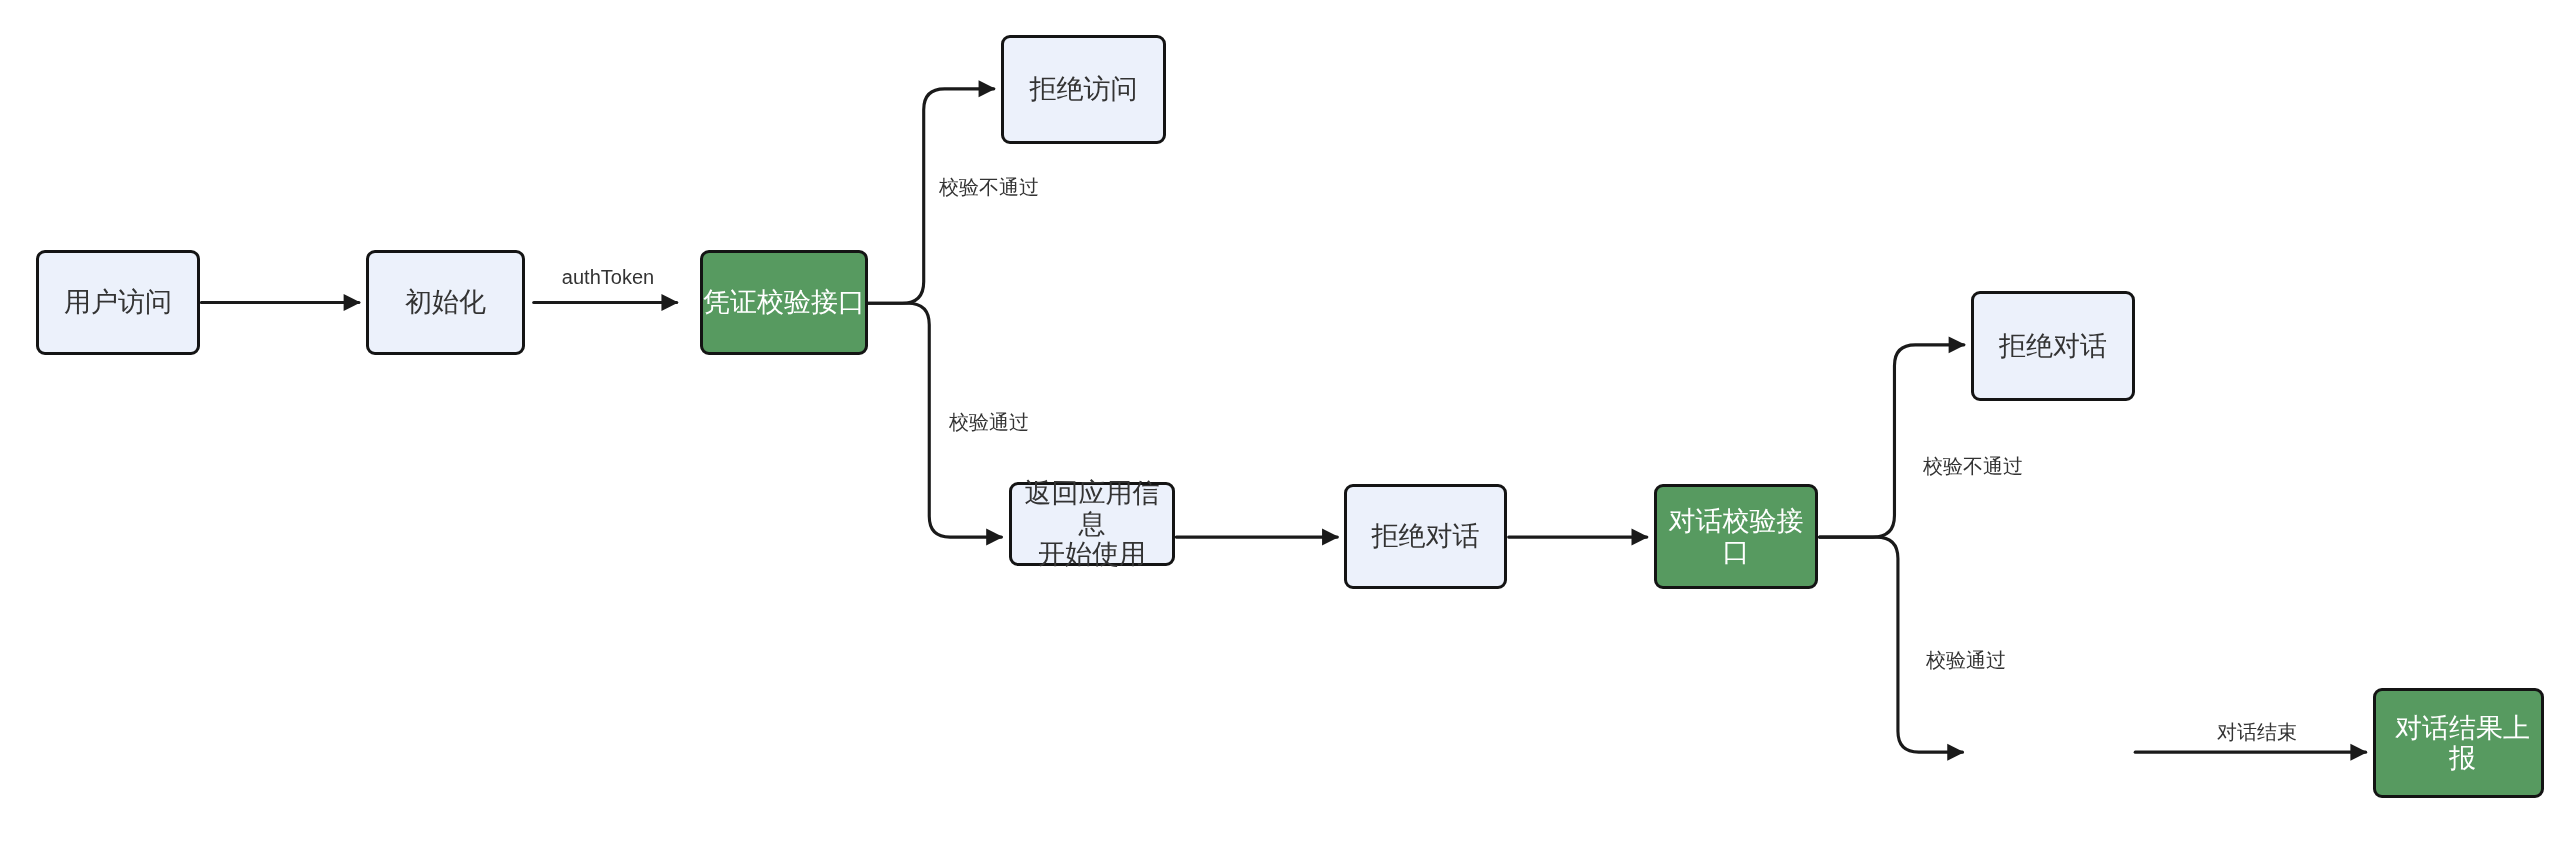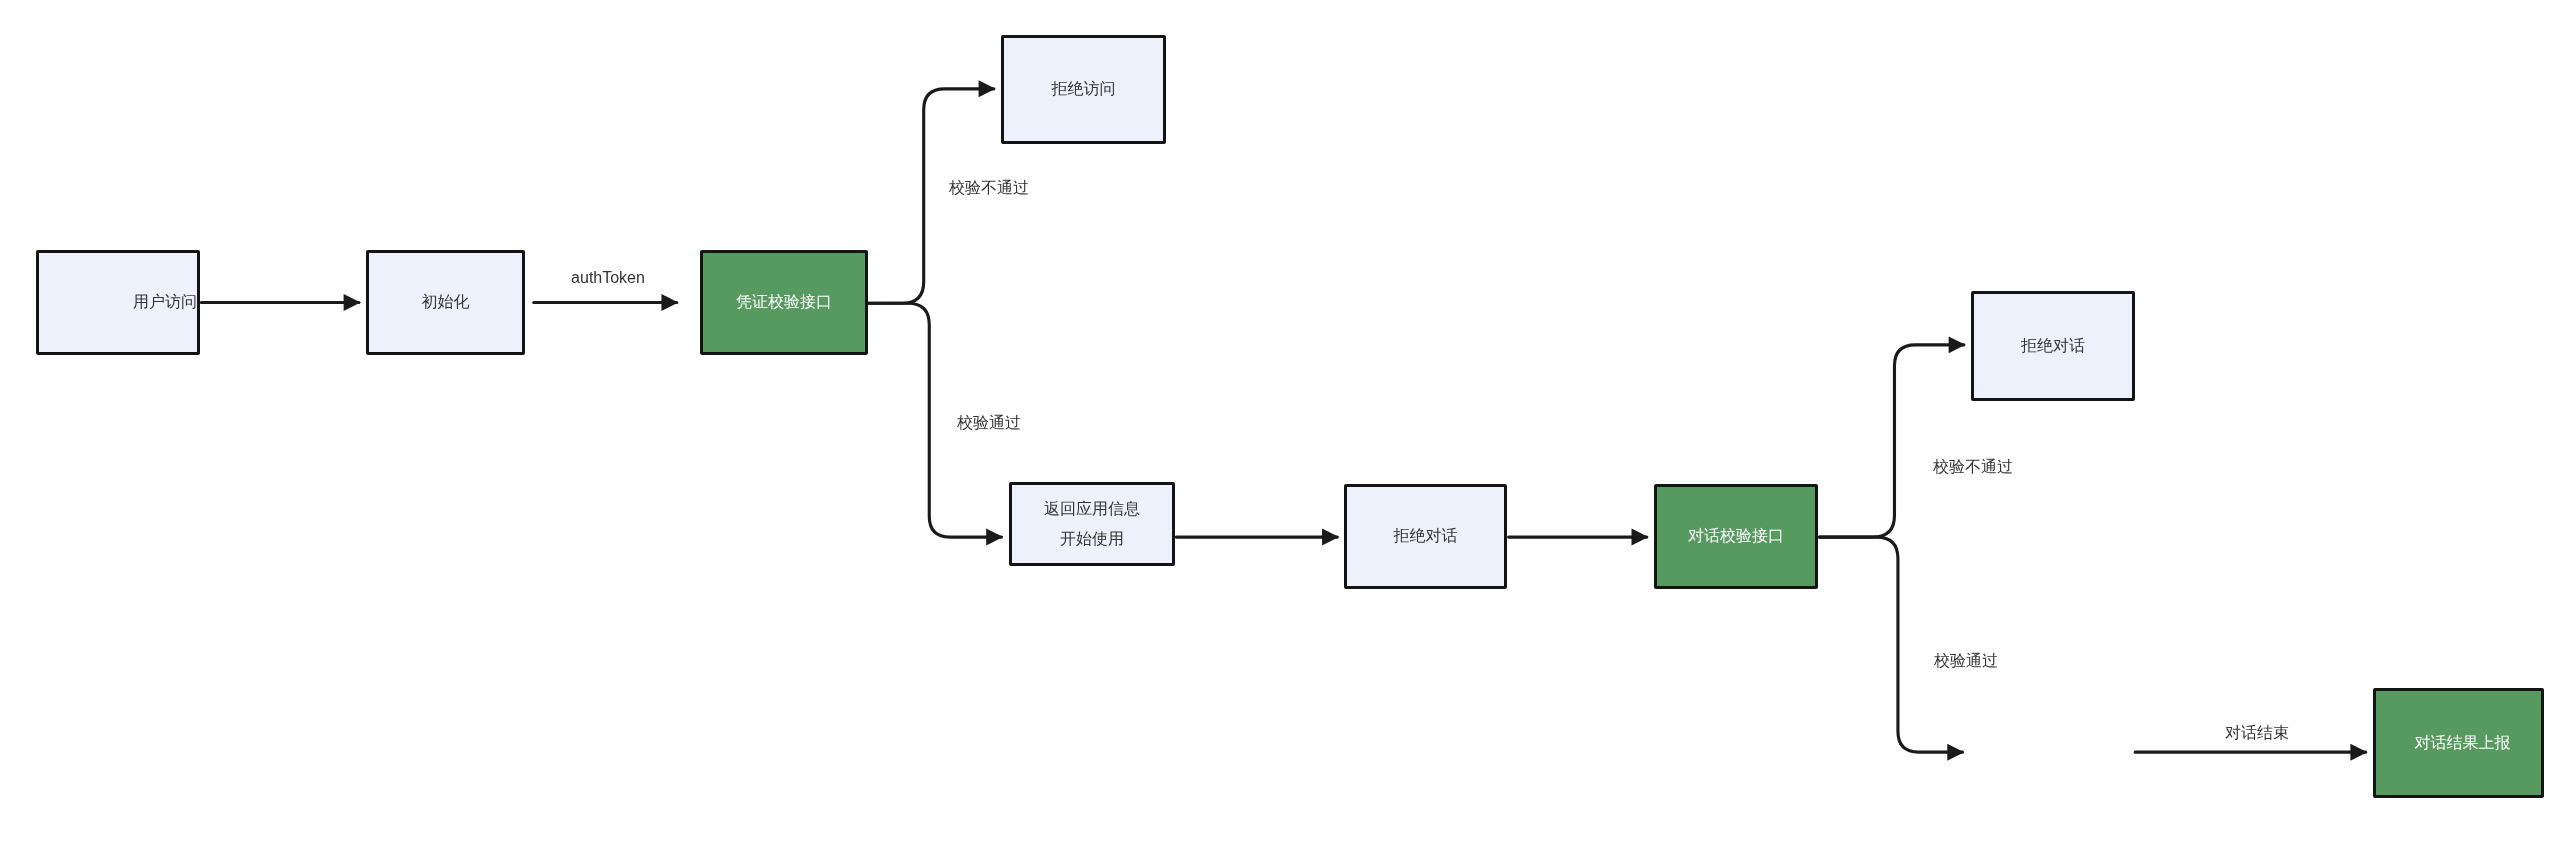--- a/index.html
+++ b/index.html
@@ -36,36 +36,36 @@
   }
   #arrowhead path { fill: var(--edge-color); }
   .node {
     position: absolute;
     display: flex;
     align-items: center;
     justify-content: center;
     text-align: center;
     background: var(--node-fill);
     border: 3.5px solid var(--node-border);
-    border-radius: 2px;
+    border-radius: 9px;
     color: var(--label-text);
-    font-size: 16px;
+    font-size: 27px;
     line-height: 30.5px;
     white-space: pre-line;
   }
   .node.highlight {
     background: var(--highlight-fill);
     color: var(--highlight-text);
   }
   .edge-label {
     position: absolute;
     transform: translate(-50%, -50%);
     background: var(--canvas-bg);
     color: var(--label-text);
-    font-size: 16px;
+    font-size: 20px;
     line-height: 23.6px;
     padding: 0 2.8px;
     white-space: nowrap;
     text-align: right;
   }
 </style>
 </head>
 <body>
 
 <div class="canvas">
@@ -80,21 +80,21 @@
     <path class="edge" d="M 769 436 H 975" marker-end="url(#arrowhead)"></path>
     <path class="edge" d="M 1227 437 H 1300 Q 1331 437 1331 406 V 158 Q 1331 128 1361 128 H 1432" marker-end="url(#arrowhead)"></path>
     <path class="edge" d="M 1227 437 H 1308 Q 1339 437 1339 468 V 744 Q 1339 774 1369 774 H 1443" marker-end="url(#arrowhead)"></path>
     <path class="edge" d="M 1695 774 H 1927" marker-end="url(#arrowhead)"></path>
     <path class="edge" d="M 2174 774 H 2373" marker-end="url(#arrowhead)"></path>
     <path class="edge" d="M 2622 774 H 2699 Q 2730 774 2730 743 V 527 Q 2730 497 2760 497 H 2830" marker-end="url(#arrowhead)"></path>
     <path class="edge" d="M 2622 774 H 2704 Q 2735 774 2735 805 V 1054 Q 2735 1084 2765 1084 H 2828" marker-end="url(#arrowhead)"></path>
     <path class="edge" d="M 3077 1084 H 3409" marker-end="url(#arrowhead)"></path>
   </svg>
 
-  <div class="node" style="left:36px; top:250px; width:164px; height:105px;justify-content:flex-end;">
+  <div class="node" style="left:36px; top:250px; width:164px; height:105px;">
     <span>用户访问</span>
   </div>
 
   <div class="node" style="left:366px; top:250px; width:159px; height:105px;">
     <span>初始化</span>
   </div>
 
   <div class="node highlight" style="left:684px; top:250px; width:168px; height:105px;margin-left:16px;">
     <span>凭证校验接口</span>
   </div>

